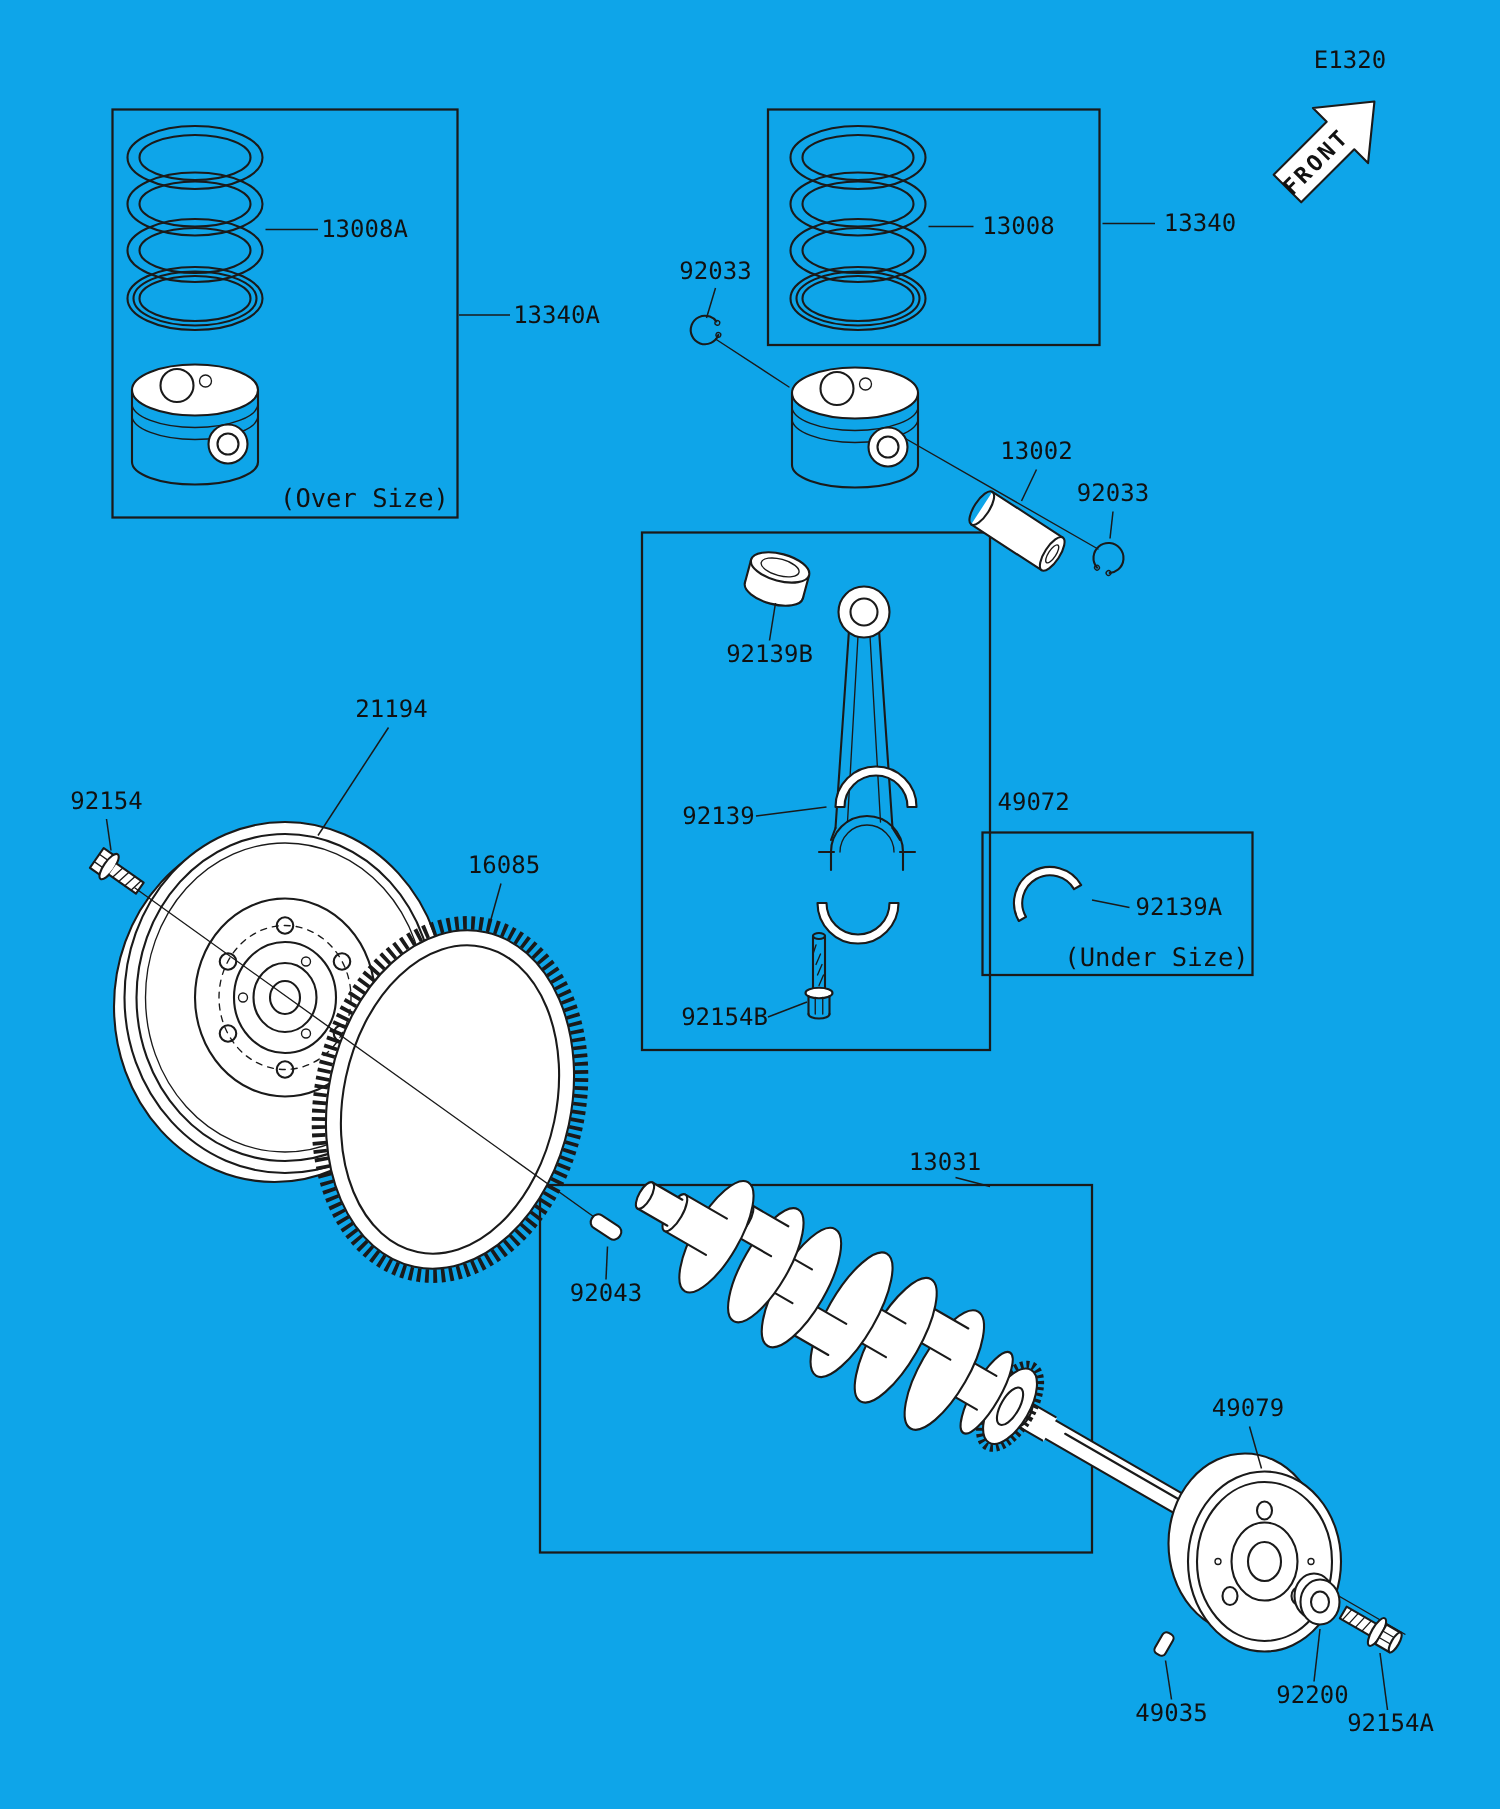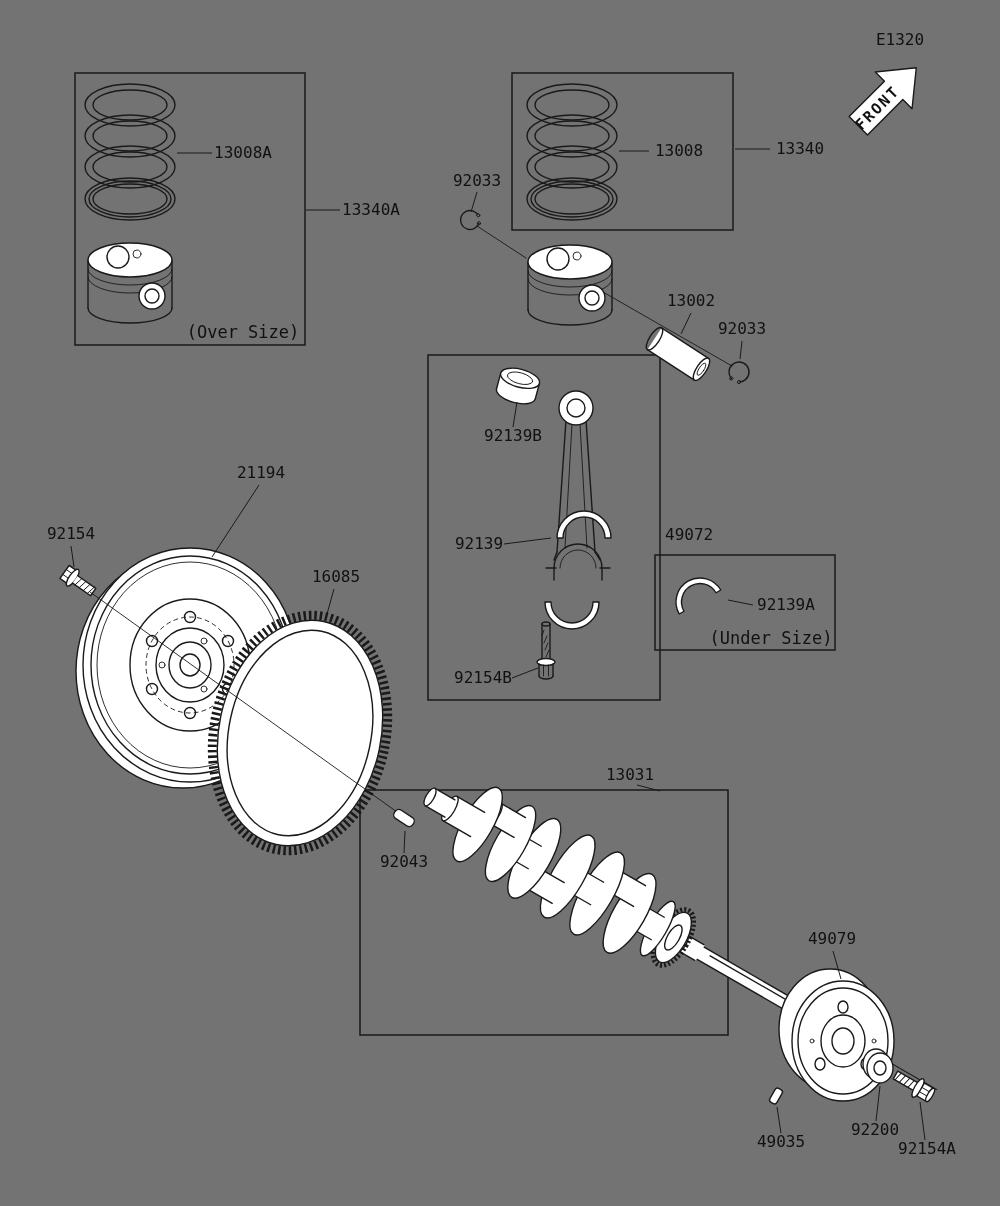--- a/index.html
+++ b/index.html
@@ -1,16 +1,16 @@
 <!DOCTYPE html>
 <html><head>
 <meta charset="utf-8">
 <style>
   html,body{margin:0;padding:0;background:#fff}
-  .stage{position:relative;width:1000px;height:1206px;background:#737373;overflow:hidden}
+  .stage{position:relative;width:1000px;height:1206px;background:#0ea5e9;overflow:hidden}
   svg{display:block}
   svg text{font-family:"DejaVu Sans Mono","Liberation Mono",monospace;font-size:16px;fill:#111;}
   .note{font-size:17px}
   .ln{fill:none;stroke:#1a1a1a;stroke-width:1.4;stroke-linecap:round;stroke-linejoin:round}
   .fw{fill:#fff;stroke:#1a1a1a;stroke-width:1.4;stroke-linejoin:round}
   .wf{fill:#fff;stroke:none}
   .thin{stroke-width:0.9}
   .leader{stroke:#1a1a1a;stroke-width:1;fill:none}
   .teeth{fill:none;stroke:#1a1a1a}
   .box{fill:none;stroke:#1a1a1a;stroke-width:1.5}

